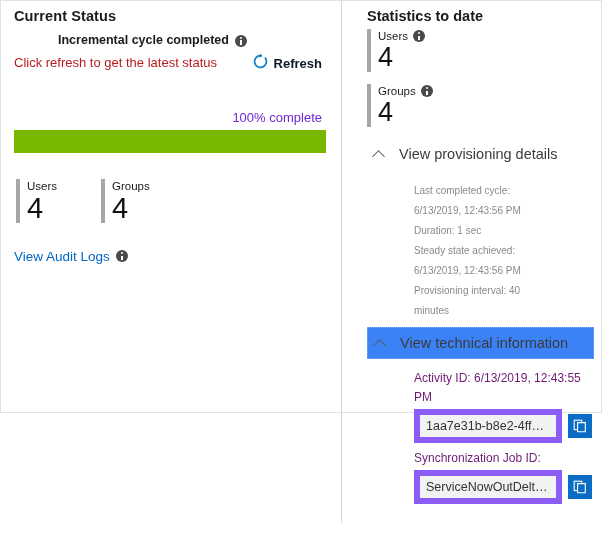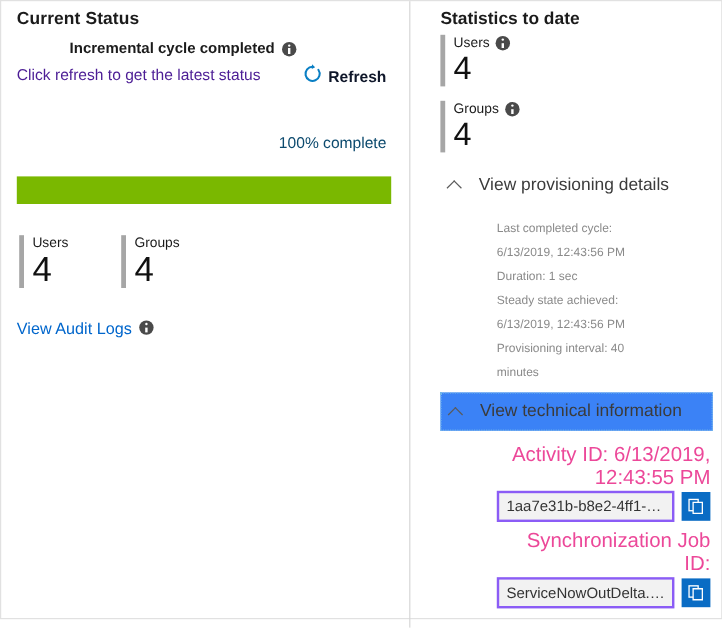--- a/index.html
+++ b/index.html
@@ -11,21 +11,21 @@
     width: 602px;
     height: 537px;
     font-family: "Liberation Sans", sans-serif;
     color: #333333;
     overflow: hidden;
     position: relative;
   }
   .page {
     position: relative;
     width: 602px;
-    height: 516px;
+    height: 413px;
     box-sizing: border-box;
     border: 1px solid #e1e1e1;
     background: #ffffff;
     display: flex;
   }
   
   .left-panel {
     width: 340px;
     box-sizing: border-box;
     padding: 7px 12px 0 13px;
@@ -66,21 +66,21 @@
     padding-left: 44px;
   }
   .hint-row {
     display: flex;
     align-items: center;
     justify-content: space-between;
     margin-top: 4px;
   }
   .hint-text {
     font-size: 13px;
-    color: #4c1d95;
+    color: #b91c1c;
     line-height: 1.3;
   }
   .refresh-btn {
     display: flex;
     align-items: center;
     gap: 5px;
     cursor: pointer;
     padding-right: 4px;
   }
   .refresh-label {
@@ -120,23 +120,23 @@
     height: 4.5px;
     background: #ffffff;
   }
 
   
   .progress-wrap {
     margin-top: 36px;
   }
   .progress-label {
     font-size: 13px;
-    color: #0c4a6e;
+    color: #6d28d9;
     text-align: right;
-    margin-bottom: 21px;
+    margin-bottom: 5px;
     padding-right: 4px;
   }
   .progress-track {
     width: 312px;
     height: 23px;
     background: #f2f2f2;
   }
   .progress-fill {
     height: 100%;
     background: #7ab800;
@@ -259,36 +259,35 @@
     color: #8a8a8a;
     line-height: 20px;
   }
 
   .tech-block {
     padding-left: 47px;
     padding-top: 10px;
     padding-right: 6px;
   }
   .tech-label {
-    font-size: 17px;
-    color: #ec4899;
+    font-size: 12px;
+    color: #701a75;
     line-height: 19px;
     margin-bottom: 2px;
-    text-align: right;
   }
   .id-row {
     display: flex;
     align-items: center;
     gap: 6px;
     margin-bottom: 6px;
   }
   .id-box {
     width: 148px;
     box-sizing: border-box;
-    border: 2px solid #8b5cf6;
+    border: 6px solid #8b5cf6;
     background: #f2f2f2;
     font-size: 12.5px;
     color: #333333;
     padding: 3px 6px;
     white-space: nowrap;
     overflow: hidden;
     text-overflow: ellipsis;
     line-height: 16px;
   }
   .copy-btn {

